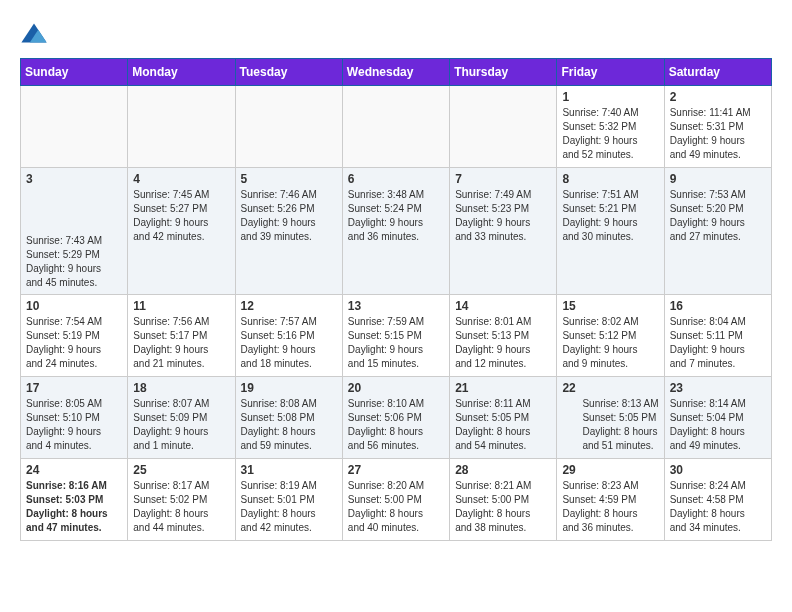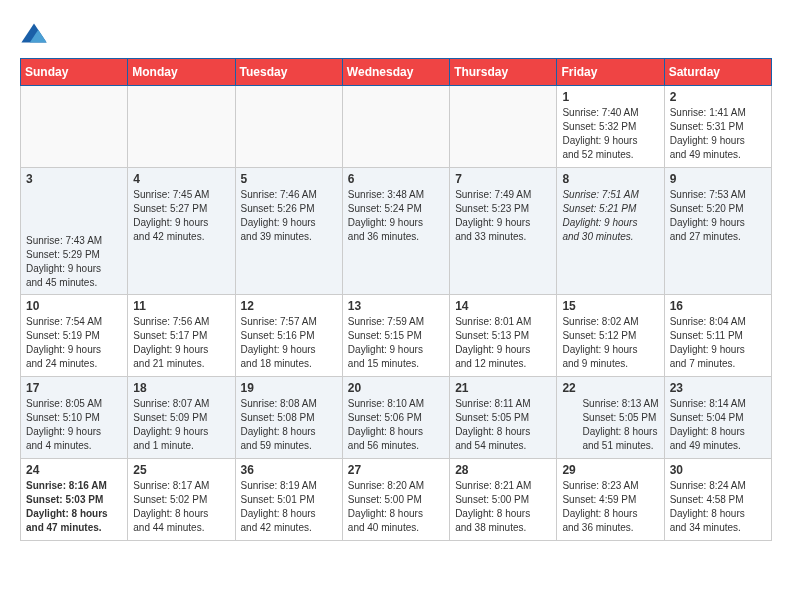--- a/index.html
+++ b/index.html
@@ -45,21 +45,21 @@
     .location {
       font-size: 15px;
       color: #555;
     }
     .calendar-table {
       width: 100%;
       border-collapse: collapse;
       font-size: 11px;
     }
     .calendar-table th {
-      background-color: #ef4444;
+      background-color: #6d28d9;
       color: #fff;
       padding: 6px 4px;
       text-align: left;
       font-size: 12px;
       font-weight: bold;
       border: 1px solid #1a5fa8;
     }
     .calendar-table td {
       vertical-align: top;
       padding: 4px 5px;
@@ -129,21 +129,21 @@
         <td class="empty-cell"></td>
         <td>
           <div class="day-number">1</div>
           <div class="day-info" style="white-space: pre-line;">Sunrise: 7:40 AM
 Sunset: 5:32 PM
 Daylight: 9 hours
 and 52 minutes.</div>
         </td>
         <td>
           <div class="day-number">2</div>
-          <div class="day-info" style="white-space: pre-line;">Sunrise: 1:41 AM
+          <div class="day-info" style="white-space: pre-line;">Sunrise: 11:41 AM
 Sunset: 5:31 PM
 Daylight: 9 hours
 and 49 minutes.</div>
         </td>
       </tr>
       <tr>
         <td>
           <div class="day-number">3</div>
           <div class="day-info" style="white-space: pre-line; margin-top: 48px;">Sunrise: 7:43 AM
 Sunset: 5:29 PM
@@ -173,21 +173,21 @@
         </td>
         <td>
           <div class="day-number">7</div>
           <div class="day-info" style="white-space: pre-line;">Sunrise: 7:49 AM
 Sunset: 5:23 PM
 Daylight: 9 hours
 and 33 minutes.</div>
         </td>
         <td>
           <div class="day-number">8</div>
-          <div class="day-info" style="white-space: pre-line; font-style: italic;">Sunrise: 7:51 AM
+          <div class="day-info" style="white-space: pre-line;">Sunrise: 7:51 AM
 Sunset: 5:21 PM
 Daylight: 9 hours
 and 30 minutes.</div>
         </td>
         <td>
           <div class="day-number">9</div>
           <div class="day-info" style="white-space: pre-line;">Sunrise: 7:53 AM
 Sunset: 5:20 PM
 Daylight: 9 hours
 and 27 minutes.</div>
@@ -304,21 +304,21 @@
 and 47 minutes.</div>
         </td>
         <td>
           <div class="day-number">25</div>
           <div class="day-info" style="white-space: pre-line;">Sunrise: 8:17 AM
 Sunset: 5:02 PM
 Daylight: 8 hours
 and 44 minutes.</div>
         </td>
         <td>
-          <div class="day-number">36</div>
+          <div class="day-number">31</div>
           <div class="day-info" style="white-space: pre-line;">Sunrise: 8:19 AM
 Sunset: 5:01 PM
 Daylight: 8 hours
 and 42 minutes.</div>
         </td>
         <td>
           <div class="day-number">27</div>
           <div class="day-info" style="white-space: pre-line;">Sunrise: 8:20 AM
 Sunset: 5:00 PM
 Daylight: 8 hours

